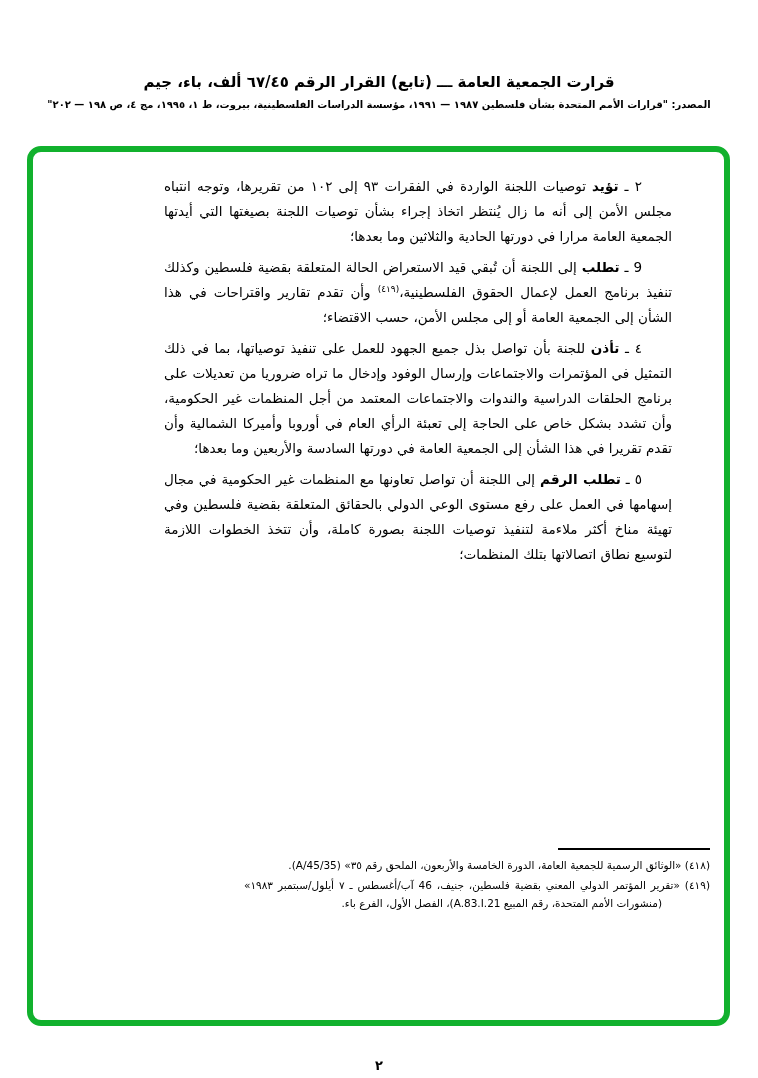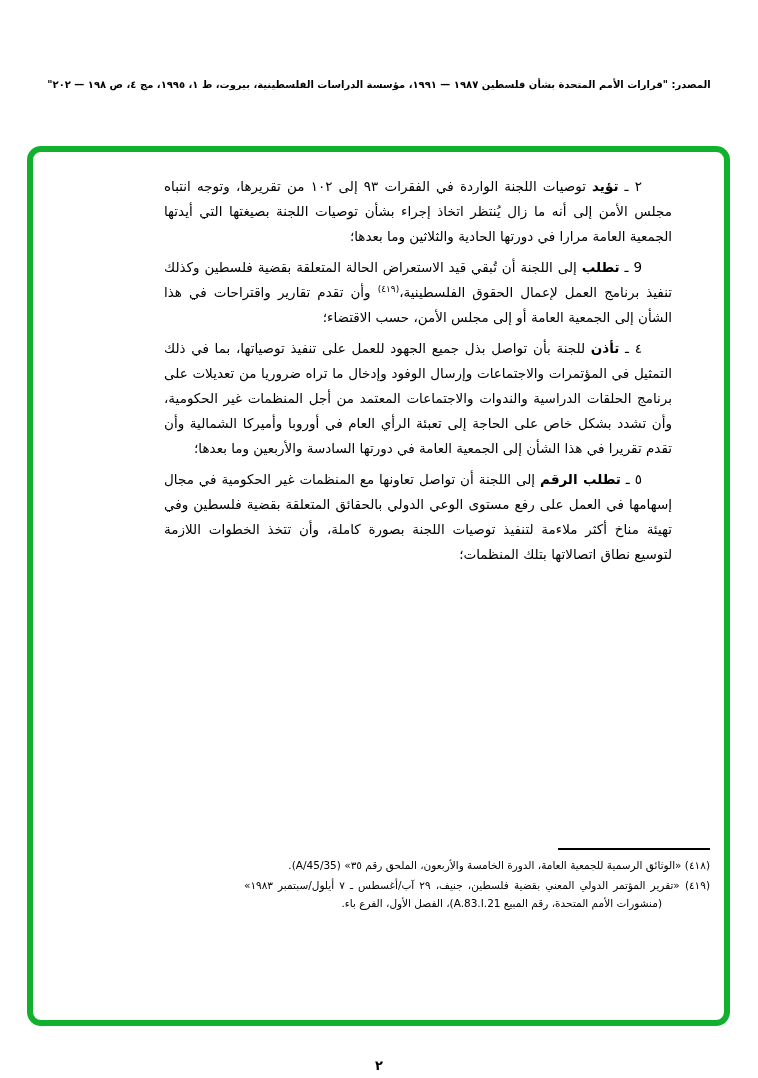--- a/index.html
+++ b/index.html
@@ -38,35 +38,36 @@
     position:absolute; top:1058px; left:0; right:0;
     text-align:center; font-size:13px; font-weight:700;
   }
 </style>
 </head>
 <body>
 
 <div class="page">
 
   <div class="header">
+    <p class="doc-title">قرارت الجمعية العامة ـــ (تابع) القرار الرقم ٦٧/٤٥ ألف، باء، جيم</p>
     <p class="source-line">المصدر: "قرارات الأمم المتحدة بشأن فلسطين ١٩٨٧ — ١٩٩١، مؤسسة الدراسات الفلسطينية، بيروت، ط ١، ١٩٩٥، مج ٤، ص ١٩٨ — ٢٠٢"</p>
   </div>
 
   <div class="green-box"></div>
 
   <div class="doc-body">
       <p class="para"><span>٢ ـ </span><span class="bold">تؤيد</span><span> توصيات اللجنة الواردة في الفقرات ٩٣ إلى ١٠٢ من تقريرها، وتوجه انتباه مجلس الأمن إلى أنه ما زال يُنتظر اتخاذ إجراء بشأن توصيات اللجنة بصيغتها التي أيدتها الجمعية العامة مرارا في دورتها الحادية والثلاثين وما بعدها؛</span></p>
       <p class="para"><span>9 ـ </span><span class="bold">تطلب</span><span> إلى اللجنة أن تُبقي قيد الاستعراض الحالة المتعلقة بقضية فلسطين وكذلك تنفيذ برنامج العمل لإعمال الحقوق الفلسطينية،</span><sup>(٤١٩)</sup><span> وأن تقدم تقارير واقتراحات في هذا الشأن إلى الجمعية العامة أو إلى مجلس الأمن، حسب الاقتضاء؛</span></p>
       <p class="para"><span>٤ ـ </span><span class="bold">تأذن</span><span> للجنة بأن تواصل بذل جميع الجهود للعمل على تنفيذ توصياتها، بما في ذلك التمثيل في المؤتمرات والاجتماعات وإرسال الوفود وإدخال ما تراه ضروريا من تعديلات على برنامج الحلقات الدراسية والندوات والاجتماعات المعتمد من أجل المنظمات غير الحكومية، وأن تشدد بشكل خاص على الحاجة إلى تعبئة الرأي العام في أوروبا وأميركا الشمالية وأن تقدم تقريرا في هذا الشأن إلى الجمعية العامة في دورتها السادسة والأربعين وما بعدها؛</span></p>
       <p class="para"><span>٥ ـ </span><span class="bold">تطلب الرقم</span><span> إلى اللجنة أن تواصل تعاونها مع المنظمات غير الحكومية في مجال إسهامها في العمل على رفع مستوى الوعي الدولي بالحقائق المتعلقة بقضية فلسطين وفي تهيئة مناخ أكثر ملاءمة لتنفيذ توصيات اللجنة بصورة كاملة، وأن تتخذ الخطوات اللازمة لتوسيع نطاق اتصالاتها بتلك المنظمات؛</span></p>
     </div>
 
   <div class="footnote-section">
     <div class="fn-rule"></div>
     <div>
         <div class="footnote"><span class="fn-label">(٤١٨) </span><span>«الوثائق الرسمية للجمعية العامة، الدورة الخامسة والأربعون، الملحق رقم ٣٥» (A/45/35).</span></div>
-        <div class="footnote"><span class="fn-label">(٤١٩) </span><span>«تقرير المؤتمر الدولي المعني بقضية فلسطين، جنيف، ٢٩ آب/أغسطس ـ ٧ أيلول/سبتمبر ١٩٨٣» (منشورات الأمم المتحدة، رقم المبيع A.83.I.21)، الفصل الأول، الفرع باء.</span></div>
+        <div class="footnote"><span class="fn-label">(٤١٩) </span><span>«تقرير المؤتمر الدولي المعني بقضية فلسطين، جنيف، 46 آب/أغسطس ـ ٧ أيلول/سبتمبر ١٩٨٣» (منشورات الأمم المتحدة، رقم المبيع A.83.I.21)، الفصل الأول، الفرع باء.</span></div>
       </div>
   </div>
 
   <div class="page-number">٢</div>
 
 </div>
 
 </body></html>

